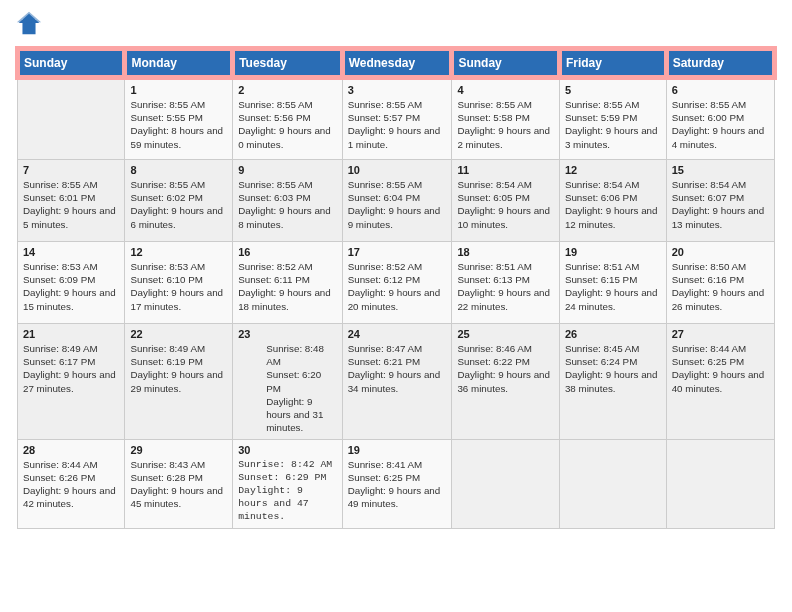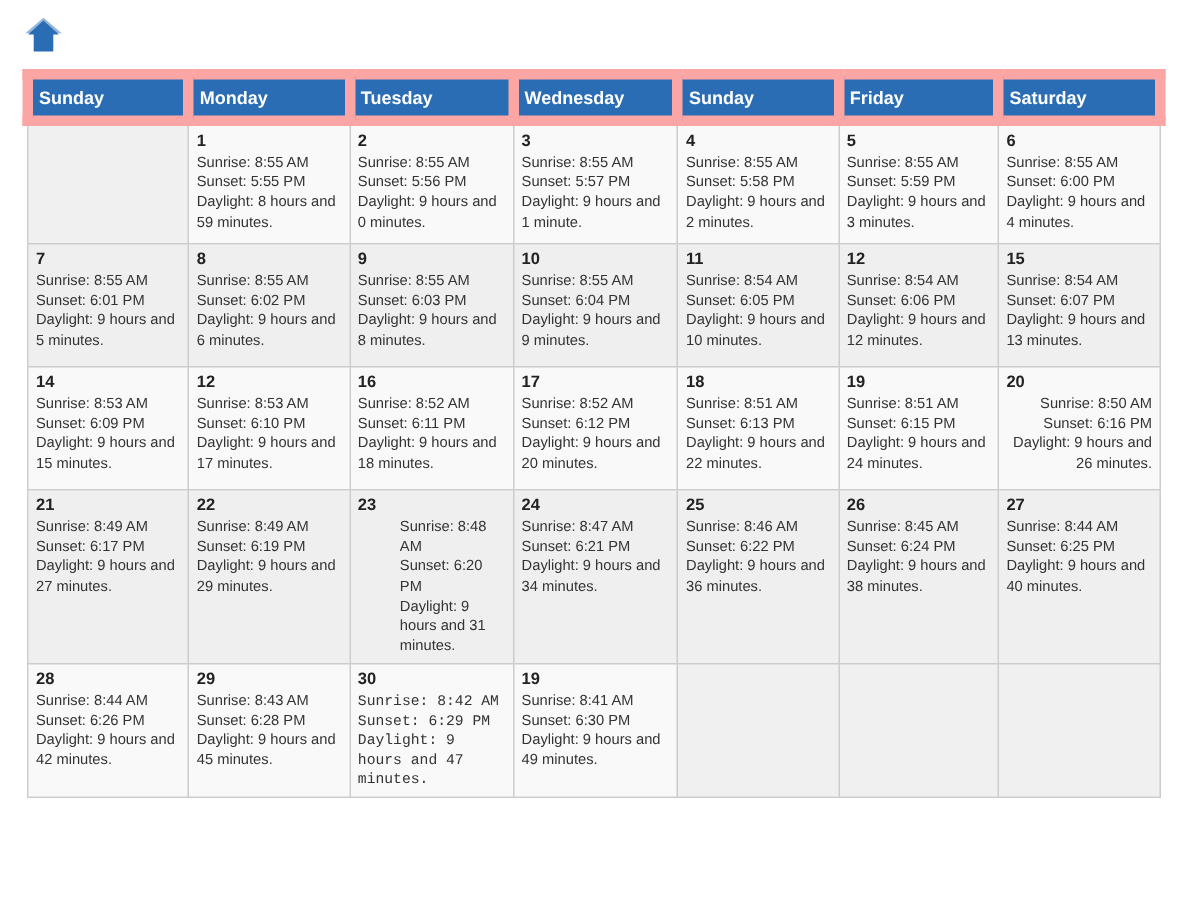--- a/index.html
+++ b/index.html
@@ -63,21 +63,21 @@
       border-collapse: collapse;
       font-size: 10.5px;
     }
     .calendar-table th {
       background: #2a6db5;
       color: #fff;
       padding: 5px 4px;
       text-align: left;
       font-size: 12px;
       font-weight: bold;
-      border: 7px solid #fca5a5;
+      border: 5px solid #fca5a5;
     }
     .calendar-table td {
       border: 1px solid #ccc;
       vertical-align: top;
       padding: 4px 5px;
       height: 82px;
       width: 113px;
       background: #fff;
     }
     .calendar-table tr:nth-child(odd) td {
@@ -250,21 +250,21 @@
 Daylight: 9 hours and 22 minutes.</div>
           </td>
           <td>
             <div class="day-number">19</div>
             <div class="day-info" style="white-space: pre-line;">Sunrise: 8:51 AM
 Sunset: 6:15 PM
 Daylight: 9 hours and 24 minutes.</div>
           </td>
           <td>
             <div class="day-number">20</div>
-            <div class="day-info" style="white-space: pre-line; text-align: right;">Sunrise: 8:50 AM
+            <div class="day-info" style="white-space: pre-line;">Sunrise: 8:50 AM
 Sunset: 6:16 PM
 Daylight: 9 hours and 26 minutes.</div>
           </td>
         </tr>
         <tr>
           <td>
             <div class="day-number">21</div>
             <div class="day-info" style="white-space: pre-line;">Sunrise: 8:49 AM
 Sunset: 6:17 PM
 Daylight: 9 hours and 27 minutes.</div>
@@ -321,21 +321,21 @@
           </td>
           <td>
             <div class="day-number">30</div>
             <div class="day-info" style="white-space: pre-line; font-family: Liberation Mono, monospace;">Sunrise: 8:42 AM
 Sunset: 6:29 PM
 Daylight: 9 hours and 47 minutes.</div>
           </td>
           <td>
             <div class="day-number">19</div>
             <div class="day-info" style="white-space: pre-line;">Sunrise: 8:41 AM
-Sunset: 6:30 PM
+Sunset: 6:25 PM
 Daylight: 9 hours and 49 minutes.</div>
           </td>
           <td class="empty-cell"></td>
           <td class="empty-cell"></td>
           <td class="empty-cell"></td>
         </tr>
       </tbody>
   </table>
 
 </div>

